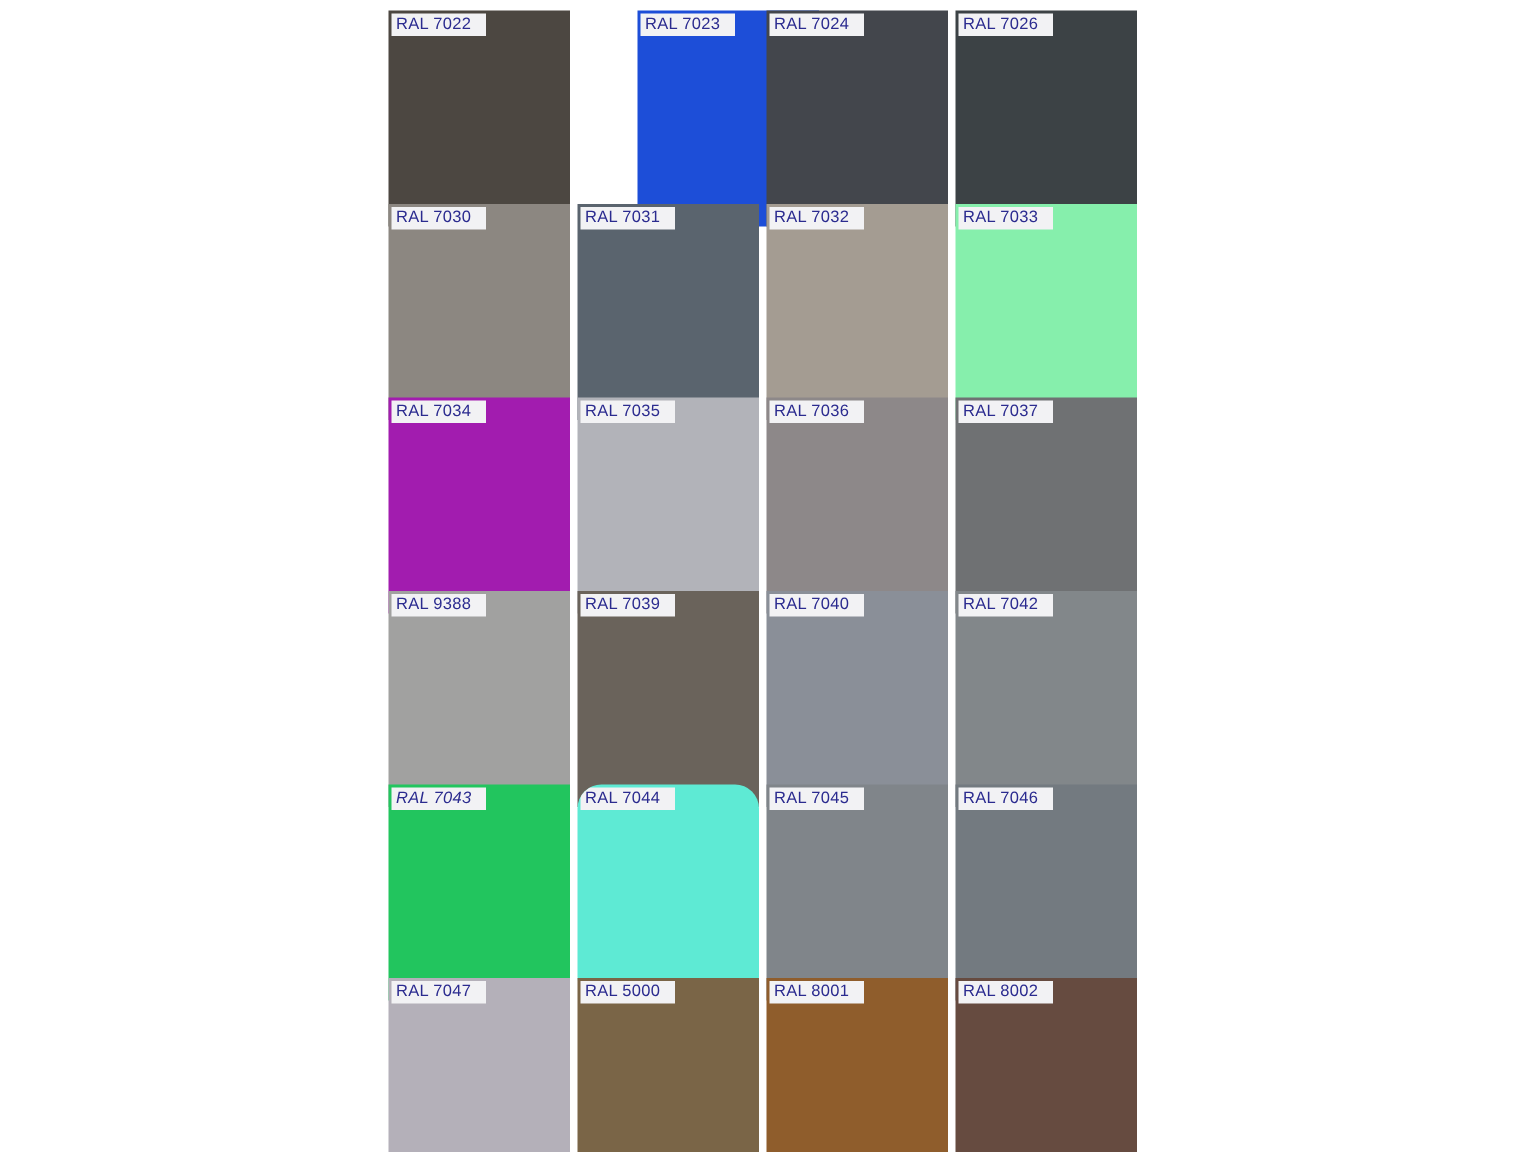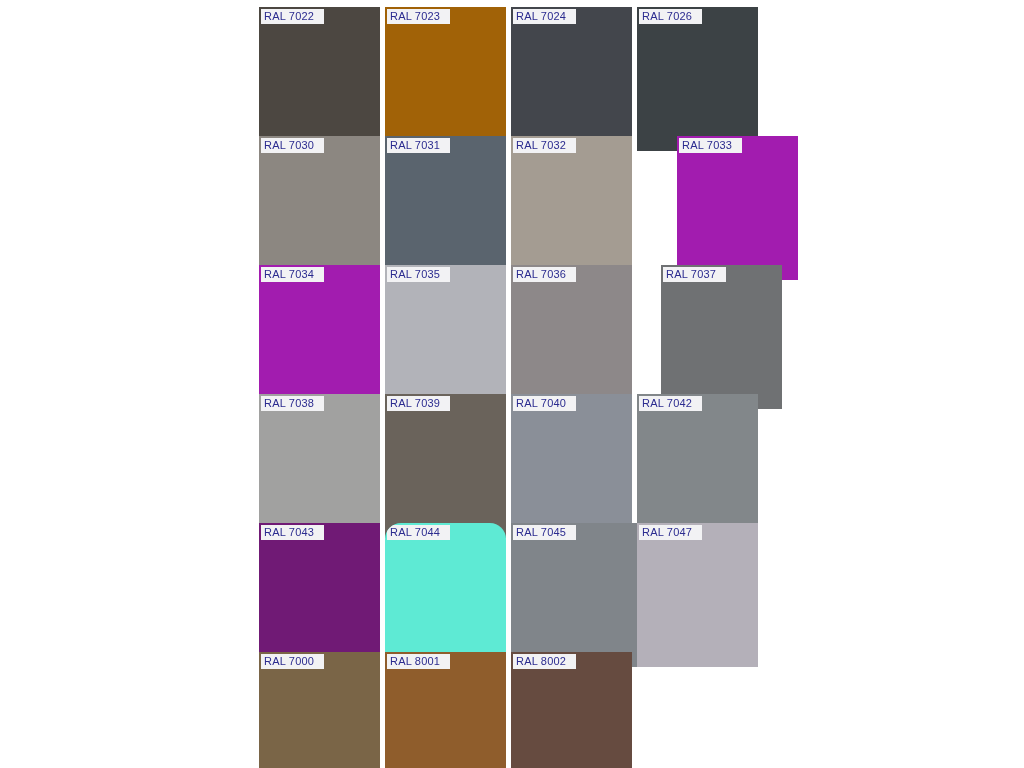--- a/index.html
+++ b/index.html
@@ -48,79 +48,82 @@
     white-space: nowrap;
   }
 </style>
 </head>
 <body>
 
 <div id="ral-chart">
     <div class="swatch" style="background: rgb(76, 71, 65);">
       <span class="swatch-label">RAL 7022</span>
     </div>
-    <div class="swatch" style="background: #a16207;">
+    <div class="swatch" style="background: #1d4ed8; margin-left: 40px;">
       <span class="swatch-label">RAL 7023</span>
     </div>
     <div class="swatch" style="background: rgb(67, 70, 76);">
       <span class="swatch-label">RAL 7024</span>
     </div>
     <div class="swatch" style="background: rgb(60, 66, 69); text-align: right;">
       <span class="swatch-label">RAL 7026</span>
     </div>
     <div class="swatch" style="background: rgb(140, 135, 129);">
       <span class="swatch-label">RAL 7030</span>
     </div>
     <div class="swatch" style="background: rgb(90, 100, 110);">
       <span class="swatch-label">RAL 7031</span>
     </div>
     <div class="swatch" style="background: rgb(164, 156, 146);">
       <span class="swatch-label">RAL 7032</span>
     </div>
-    <div class="swatch" style="background: #a21caf; margin-left: 40px;">
+    <div class="swatch" style="background: #86efac;">
       <span class="swatch-label">RAL 7033</span>
     </div>
     <div class="swatch" style="background: #a21caf;">
       <span class="swatch-label">RAL 7034</span>
     </div>
     <div class="swatch" style="background: rgb(178, 179, 185);">
       <span class="swatch-label">RAL 7035</span>
     </div>
     <div class="swatch" style="background: rgb(141, 136, 137);">
       <span class="swatch-label">RAL 7036</span>
     </div>
-    <div class="swatch" style="background: rgb(111, 113, 115); margin-left: 24px;">
+    <div class="swatch" style="background: rgb(111, 113, 115);">
       <span class="swatch-label">RAL 7037</span>
     </div>
     <div class="swatch" style="background: rgb(161, 161, 160);">
-      <span class="swatch-label">RAL 7038</span>
+      <span class="swatch-label">RAL 9388</span>
     </div>
     <div class="swatch" style="background: rgb(106, 99, 91);">
       <span class="swatch-label">RAL 7039</span>
     </div>
     <div class="swatch" style="background: rgb(138, 143, 152);">
       <span class="swatch-label">RAL 7040</span>
     </div>
     <div class="swatch" style="background: rgb(130, 135, 138);">
       <span class="swatch-label">RAL 7042</span>
     </div>
-    <div class="swatch" style="background: #701a75;">
+    <div class="swatch" style="background: #22c55e; font-style: italic;">
       <span class="swatch-label">RAL 7043</span>
     </div>
     <div class="swatch" style="background: #5eead4; border-radius: 16px;">
       <span class="swatch-label">RAL 7044</span>
     </div>
-    <div class="swatch" style="background: rgb(128, 133, 138); padding-left: 16px;">
+    <div class="swatch" style="background: rgb(128, 133, 138);">
       <span class="swatch-label">RAL 7045</span>
+    </div>
+    <div class="swatch" style="background: rgb(115, 122, 128);">
+      <span class="swatch-label">RAL 7046</span>
     </div>
     <div class="swatch" style="background: rgb(180, 176, 185);">
       <span class="swatch-label">RAL 7047</span>
     </div>
     <div class="swatch" style="background: rgb(122, 101, 71);">
-      <span class="swatch-label">RAL 7000</span>
+      <span class="swatch-label">RAL 5000</span>
     </div>
     <div class="swatch" style="background: rgb(143, 93, 44);">
       <span class="swatch-label">RAL 8001</span>
     </div>
     <div class="swatch" style="background: rgb(102, 75, 64);">
       <span class="swatch-label">RAL 8002</span>
     </div>
   </div>
 
 </body></html>

